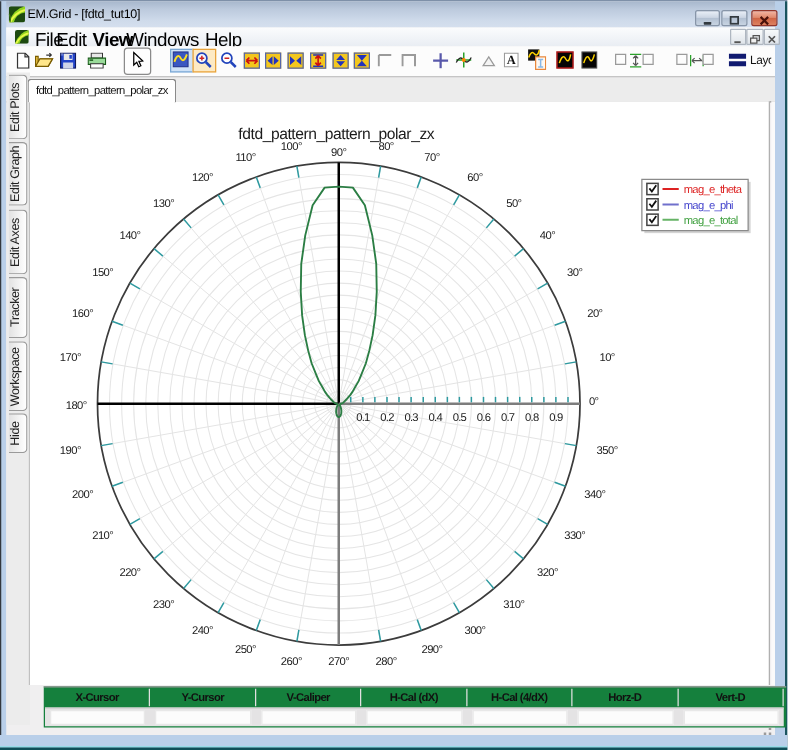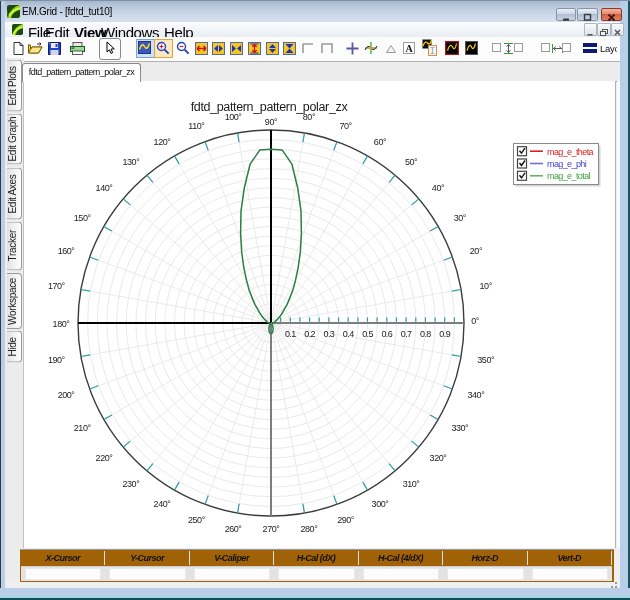--- a/index.html
+++ b/index.html
@@ -33,21 +33,21 @@
 
 #sidebar { left:5px; top:58px; width:19px; height:522px; background:#ececec; }
 .vtab { position:absolute; left:2px; width:14px; background:linear-gradient(to right,#ffffff,#e2e2e2);
   border:1px solid #9a9a9a; border-right:none; border-radius:4px 0 0 4px;
   writing-mode:vertical-rl; transform:rotate(180deg); text-align:center;
   font-size:10px; color:#222; letter-spacing:-0.3px; }
 
 #plot { left:23px; top:81px; width:593px; height:467px; background:#fff; border-right:1px solid #b0b0b0; border-left:1px solid #c0c0c0; box-sizing:border-box; }
 #plotgap { left:617px; top:81px; width:3px; height:467px; background:#fafafa; }
 
-#stat { left:20px; top:548.5px; width:594px; border-top:1px solid #9a9a9a; background:#a16207;font-style:italic; }
+#stat { left:35px; top:548.5px; width:594px; border-top:1px solid #9a9a9a; background:#15803d; }
 #hrow { position:absolute; left:1px; top:1px; width:591px; height:14px; display:flex; }
 .hcell { flex:1; font-size:9px; letter-spacing:-0.5px; font-weight:bold; color:#111; text-align:center; line-height:14px; border-right:1px solid #e0e0e0; }
 #erow { position:absolute; left:1px; top:16px; width:591px; height:14px; display:flex; background:#e4e3e4; border-top:1px solid #cfcfcf; }
 .ecell { flex:1; background:#fcfcfc; margin:1px 4px; border:1px solid #e8e8e8; }
 #statbg { left:5px; top:548px; width:615px; height:40px; background:#f0eff0; }
 </style></head>
 <body>
 <div class="abs" id="statbg"></div>
 <div class="abs" id="frame-top"></div>
 <div class="abs" id="titlebar"></div>

